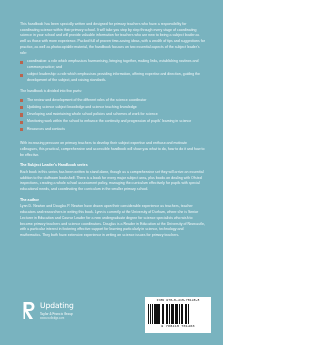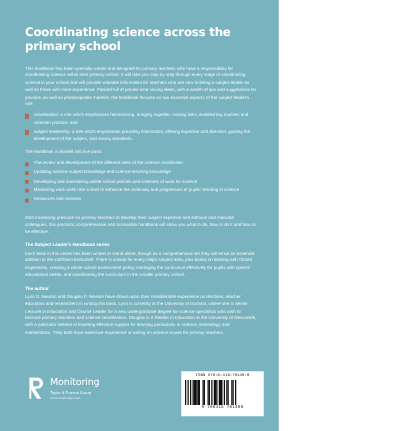--- a/index.html
+++ b/index.html
@@ -160,21 +160,20 @@
     letter-spacing: 0.2px;
   }
 </style>
 </head>
 <body>
 
 <div class="cover">
 
   <div class="content">
 
-    <h1 class="title">Coordinating science across the primary school</h1>
 
     <p class="para tight">This handbook has been specially written and designed for primary teachers who have a responsibility for coordinating science within their primary school. It will take you step by step through every stage of coordinating science in your school and will provide valuable information for teachers who are new to being a subject leader as well as those with more experience. Packed full of proven time-saving ideas, with a wealth of tips and suggestions for practice, as well as photocopiable material, the handbook focuses on two essential aspects of the subject leader's role:</p>
 
     <ul class="bullets">
       <li>
         <span class="sq"></span>
         <span>coordination: a role which emphasises harmonising, bringing together, making links, establishing routines and common practice; and</span>
       </li>
       <li>
         <span class="sq"></span>
@@ -219,21 +218,21 @@
 
   </div>
 
   <div class="footer">
 
     <div class="logo">
       <svg class="logo-mark" viewBox="0 0 30 38">
         <path d="M3 2 h13 a9 9 0 0 1 0 18 h-4 l10 16 h-7 L6 21 v15 H3 Z M9 7 v9 h6 a4.5 4.5 0 0 0 0 -9 Z" fill="#ffffff"></path>
       </svg>
       <div class="logo-text">
-        <div class="logo-name">Monitoring</div>
+        <div class="logo-name">Updating</div>
         <div class="logo-sub">Taylor &amp; Francis Group</div>
         <div class="logo-url">www.routledge.com</div>
       </div>
     </div>
 
     <div class="barcode-box">
       <div class="isbn-top">ISBN 978-0-415-70148-8</div>
       <div class="bars" id="bars">
           <i style="width:1.24px"></i>
           <span style="display:block;width:0.62px"></span>

